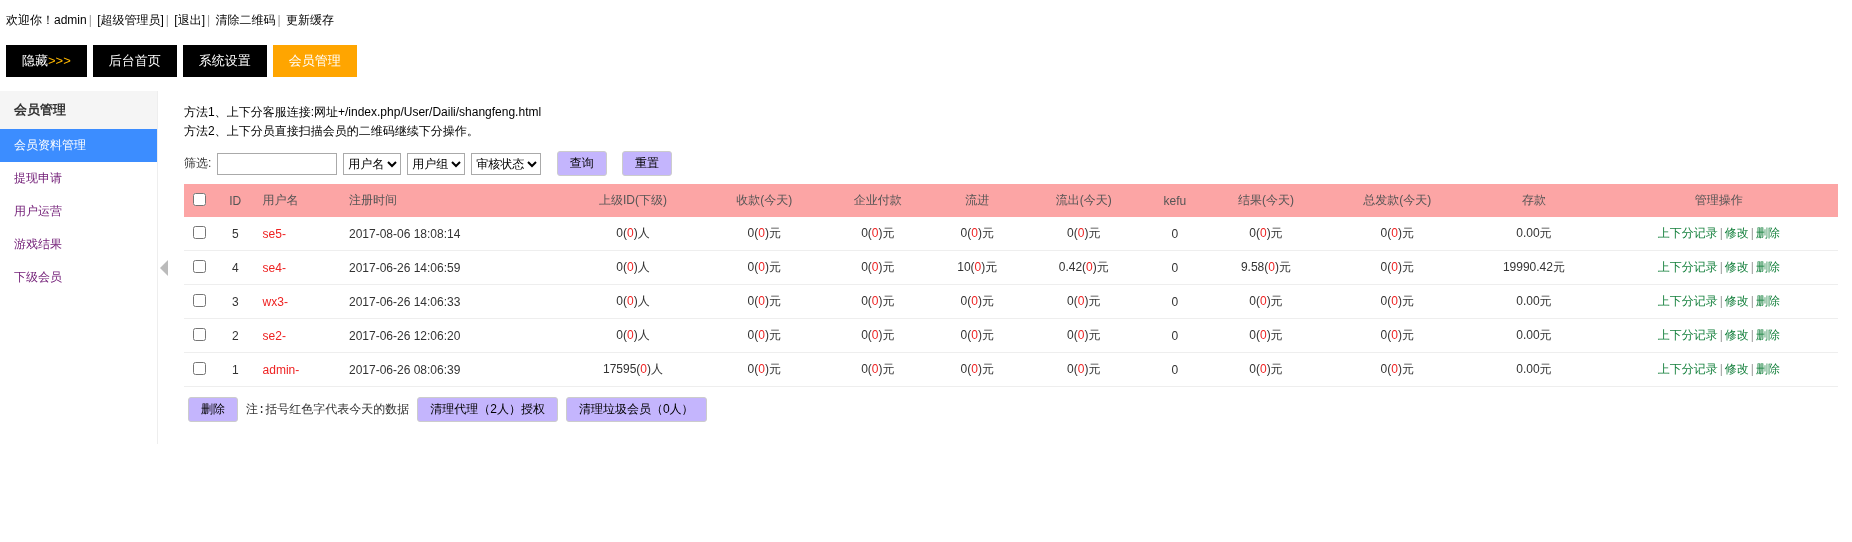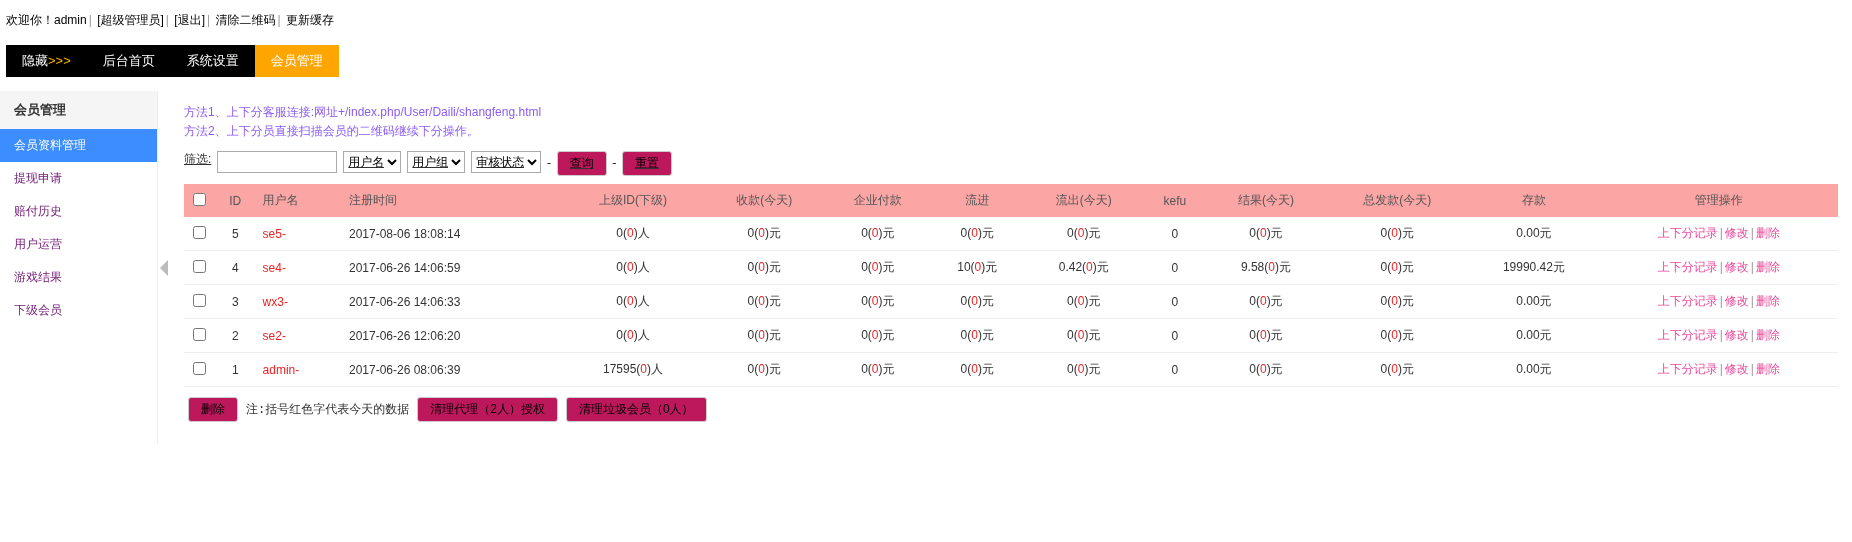--- a/index.html
+++ b/index.html
@@ -1,46 +1,46 @@
 <!DOCTYPE html>
 <html><head>
 <meta charset="utf-8">
 <style>
 * { margin: 0; padding: 0; box-sizing: border-box; }
 body { font-family: Arial, "Microsoft YaHei", sans-serif; font-size: 12px; color: #333; background: #fff; }
 .header-bar { padding: 12px 6px; font-size: 12px; }
 .header-bar span, .header-bar a { color: #000; }
 .header-bar .sep { color: #999; margin: 0 2px; }
 .header-bar .link { color: #000; cursor: pointer; }
-.nav-bar { display: flex; gap: 0; padding: 4px 22px 14px 6px; }
+.nav-bar { display: flex; gap: 6px; padding: 4px 22px 14px 6px; }
 .nav-btn { background: #000; color: #fff; padding: 7px 16px; font-size: 13px; cursor: pointer; border: none; }
 .nav-btn.hide-btn { background: #000; color: #fff; }
 .nav-btn.hide-btn .arr { color: #ffb800; }
 .nav-btn.active { background: #ffa500; color: #fff; }
 .layout { display: flex; }
 .sidebar { width: 158px; background: #fff; border-right: 1px solid #eee; }
 .sidebar-title { background: #f5f5f5; padding: 10px 14px; font-weight: bold; color: #333; font-size: 13px; }
 .sidebar-item { padding: 8px 14px; color: #701a75; cursor: pointer; font-size: 12px; }
 .sidebar-item.active { background: #3c8dff; color: #fff; }
 .collapse-handle { width: 12px; background: #fff; display: flex; align-items: center; justify-content: center; cursor: pointer; position: relative; }
 .collapse-handle::before { content: ""; position: absolute; top: 50%; left: 2px; transform: translateY(-50%); border-style: solid; border-width: 8px 8px 8px 0; border-color: transparent #bbb transparent transparent; }
 .main { flex: 1; padding: 12px 14px; }
-.help { color: #8b5cf6; line-height: 1.6; margin-bottom: 10px; font-size: 12px; }
-.filter-row { display: flex; gap: 6px; margin-bottom: 8px; text-decoration: underline; }
+.help { color: #000000; line-height: 1.6; margin-bottom: 10px; font-size: 12px; }
+.filter-row { display: flex; align-items: center; gap: 6px; margin-bottom: 8px; }
 .filter-row label { font-size: 12px; }
 .filter-row input[type=text] { height: 22px; border: 1px solid #aaa; padding: 0 4px; width: 120px; }
 .filter-row select { height: 22px; border: 1px solid #aaa; background: #fff; font-size: 12px; }
-.btn { background: #be185d; border: 1px solid #ccc; border-radius: 3px; padding: 3px 12px; font-size: 12px; cursor: pointer; }
+.btn { background: #c4b5fd; border: 1px solid #ccc; border-radius: 3px; padding: 3px 12px; font-size: 12px; cursor: pointer; }
 table { width: 100%; border-collapse: collapse; }
 thead tr { background: #fca5a5; }
 th { text-align: center; font-weight: normal; padding: 8px 6px; color: #555; font-size: 12px; }
 td { text-align: center; padding: 8px 6px; border-bottom: 1px solid #eee; font-size: 12px; color: #333; }
 td.left, th.left { text-align: left; }
 .red { color: #e22; }
-.ops a { color: #ec4899; cursor: pointer; font-size: 12px;}
+.ops a { color: #15803d; cursor: pointer; font-size: 12px;}
 .ops .sep2 { color: #999; margin: 0 2px; }
 .bottom-bar { display: flex; align-items: center; gap: 8px; padding: 10px 4px; }
 .bottom-bar .note { color: #333; font-size: 12px; font-family: Liberation Mono, monospace; }
 input[type=checkbox] { cursor: pointer; }
 </style>
 </head>
 <body>
 
 <div class="header-bar">
   <span>欢迎你！</span><span>admin</span><span class="sep">|</span>
@@ -56,21 +56,20 @@
   <button class="nav-btn">系统设置</button>
   <button class="nav-btn active">会员管理</button>
 </div>
 
 <div class="layout">
   <div class="sidebar">
     <div class="sidebar-title">会员管理</div>
     <div id="sidebar-items">
         <div class="sidebar-item active">会员资料管理</div>
         <div class="sidebar-item">提现申请</div>
-        <div class="sidebar-item">赔付历史</div>
         <div class="sidebar-item">用户运营</div>
         <div class="sidebar-item">游戏结果</div>
         <div class="sidebar-item">下级会员</div>
       </div>
   </div>
   <div class="collapse-handle"></div>
   <div class="main">
     <div class="help">
       <div>方法1、上下分客服连接:网址+/index.php/User/Daili/shangfeng.html</div>
       <div>方法2、上下分员直接扫描会员的二维码继续下分操作。</div>

